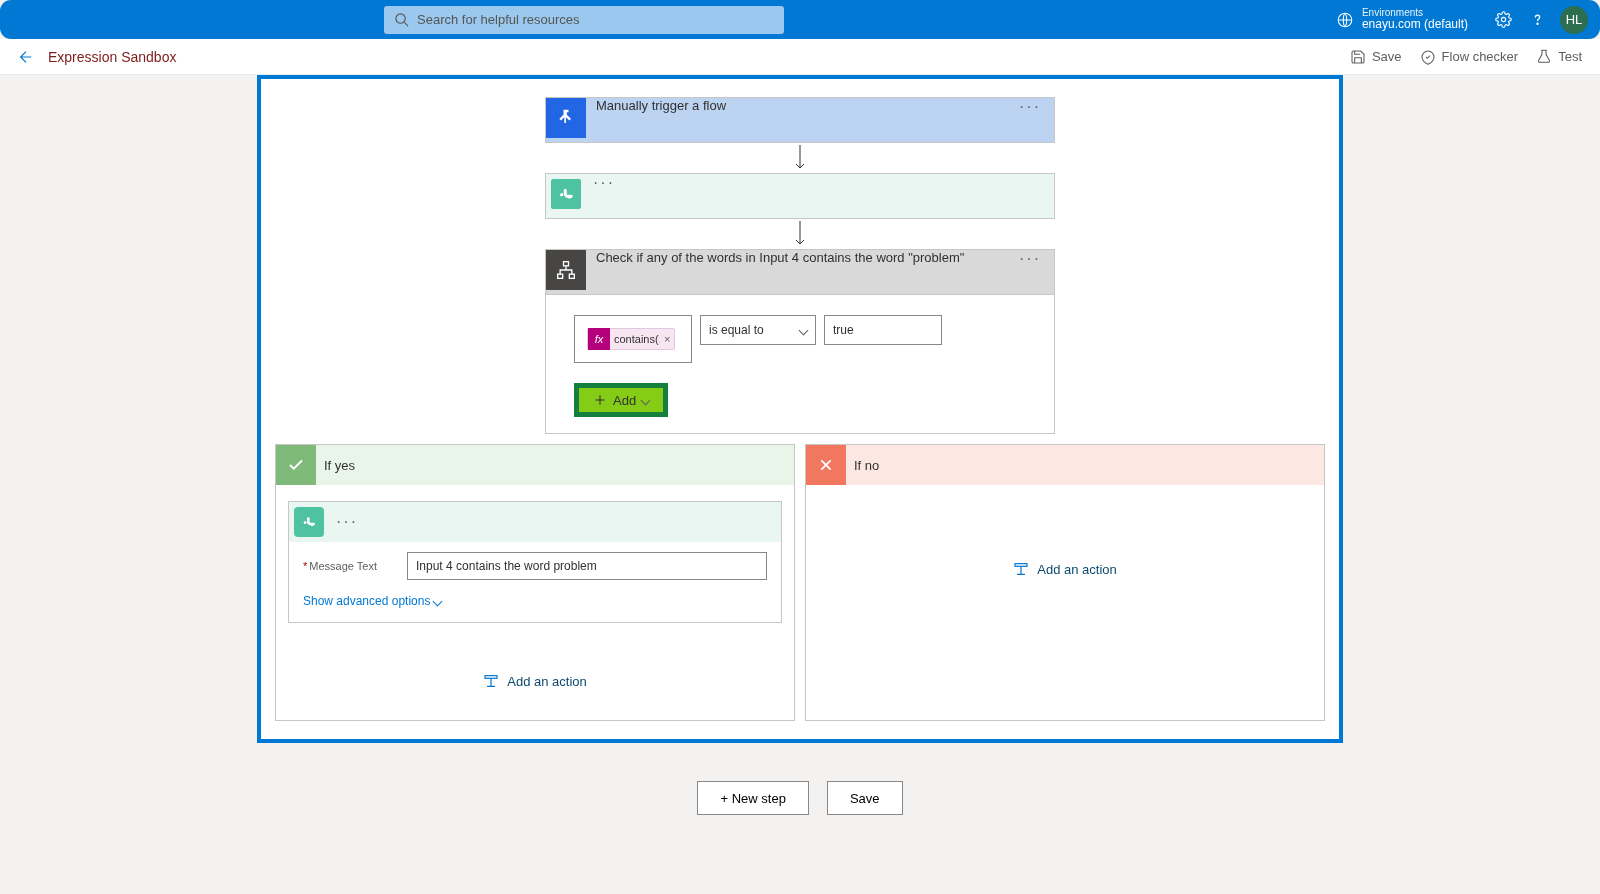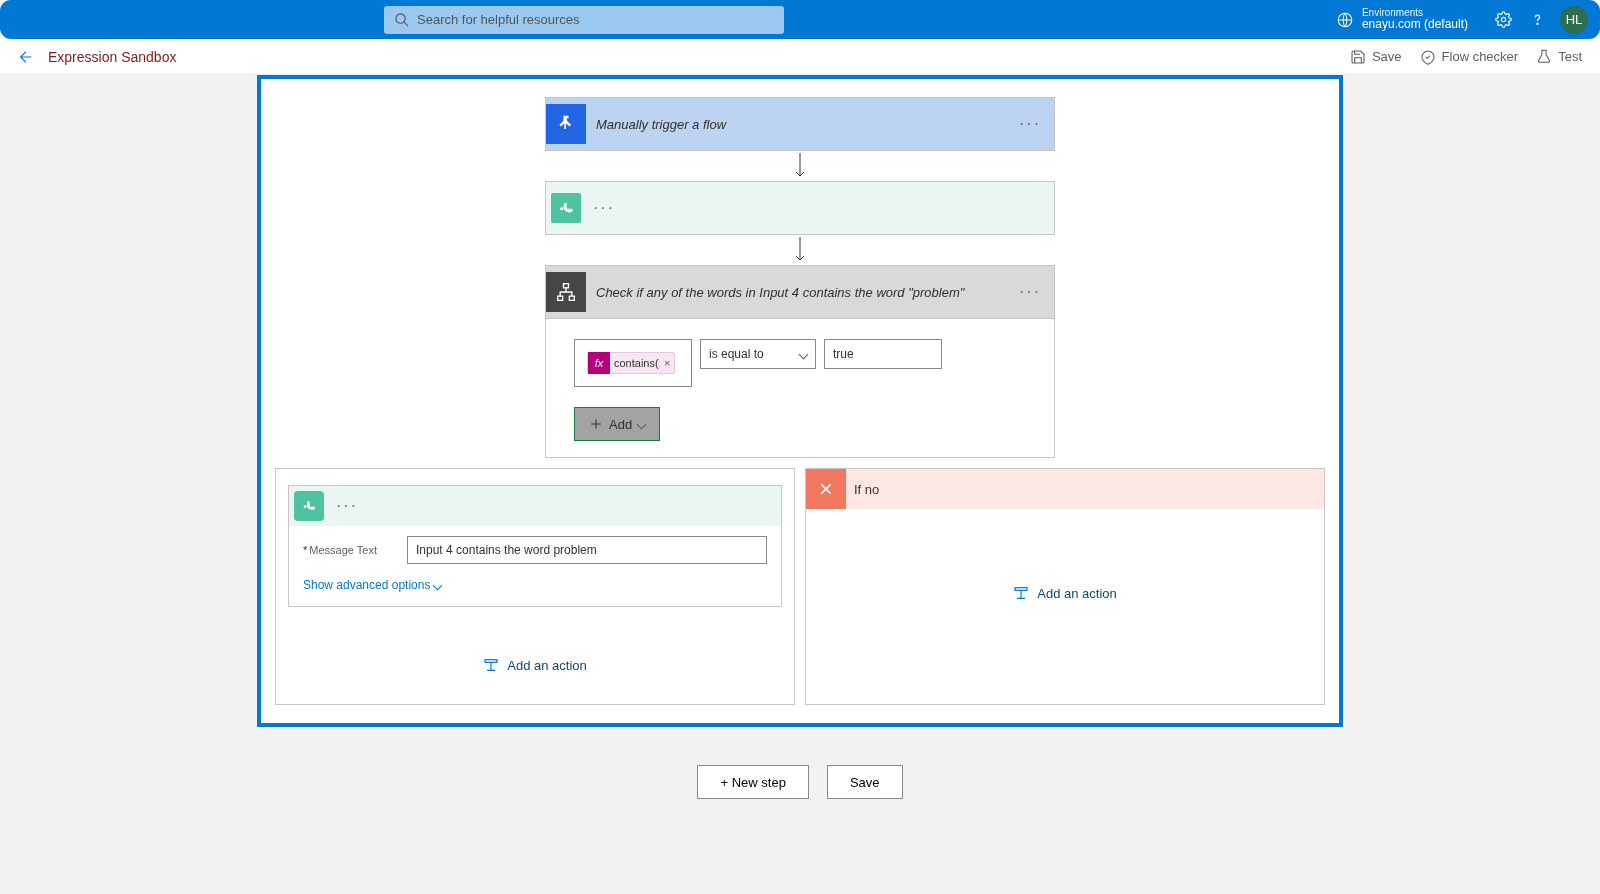--- a/index.html
+++ b/index.html
@@ -22,21 +22,21 @@
   .backbtn { color:#0078d4; display: inline-flex; cursor: pointer; margin-right: 14px;}
   .subtitle { font-size: 14px; color: #7f1d1d; }
   .sub-actions { margin-left: auto; display: flex; gap: 18px; }
   .sub-actions .act { display: flex; align-items: center; gap: 6px; font-size: 13px; color: #605e5c; cursor: pointer; }
   .sub-actions svg { width: 16px; height: 16px; }
   
   .canvas-outer { padding: 0 0 40px 0; }
   .canvas { margin: 0 auto; width: 1086px; background: #fff; border: 4px solid #0078d4; padding: 18px 10px 18px 10px; position: relative; }
   .flowcol { display: flex; flex-direction: column; align-items: center; }
   .card { width: 510px; border: 1px solid #c8c6c4; background: #fff; }
-  .card-head { display:flex; align-items:center; height:52px; padding-right: 6px; font-style: italic;}
+  .card-head { display:flex; height:44px; padding-right: 6px;}
   .card-head .label { flex:1; font-size: 13px; padding-left: 10px; }
   .card-head .dots { width: 36px; text-align: center; color:#605e5c; cursor: pointer; font-size:16px; letter-spacing: 2px; }
   .iconbox { width: 40px; height: 40px; display: flex; align-items: center; justify-content: center; }
   .trigger-head { background:#bcd4f1;}
   .trigger-icon { background:#2266e3; }
   .slack-head { background:#e9f6f1;}
   .slack-icon { background:#4fc3a1; border-radius:2px; display:flex; align-items:center; justify-content:center;}
   .cond-head { background:#d9d9d9;}
   .cond-icon { background:#484644;}
   .arrow { height: 30px; display:flex; align-items:center; justify-content:center;}
@@ -44,21 +44,21 @@
   
   .cond-body { border-top:1px solid #c8c6c4; padding: 20px 28px 16px 28px;}
   .cond-row { display:flex; gap:8px; margin-bottom:12px; align-items:flex-start;}
   .pillbox { border:1px solid #8a8886; min-height:40px; width:118px; padding:12px; display:flex; align-items:flex-start;}
   .fxpill { display:inline-flex; align-items:center; background:#f7e6f2; border:1px solid #e1c7df; border-radius:2px; height:22px; font-size:11px;}
   .fxpill .fxicon{ background:#b4007d; color:#fff; width:22px; height:22px; display:flex;align-items:center;justify-content:center; font-style:italic; font-size:11px;}
   .fxpill .fxtext { padding:0 4px; color:#323130; max-width:50px; overflow:hidden; white-space:nowrap;}
   .fxpill .fx-x { padding:0 4px; color:#605e5c; cursor:pointer;}
   .opselect { border:1px solid #8a8886; height:30px; width:116px; padding:0 8px; display:flex; align-items:center; justify-content:space-between; font-size:12px; cursor:pointer;}
   .valbox { border:1px solid #8a8886; height:30px; width:118px; padding:0 8px; display:flex; align-items:center; font-size:12px;}
-  .addbtn { margin-top:8px; border:1px solid #15803d; background:#a3a3a3; height:34px; padding:0 14px; display:inline-flex; align-items:center; gap:6px; font-size:13px; cursor:pointer;justify-content:center;}
+  .addbtn { margin-top:8px; border:5px solid #15803d; background:#84cc16; height:34px; padding:0 14px; display:inline-flex; align-items:center; gap:6px; font-size:13px; cursor:pointer;justify-content:center;}
   
   .branches { display:flex; gap:10px; width:100%; margin-top:10px; padding: 0 4px;}
   .branch { flex:1; border:1px solid #c8c6c4; background:#fff; display:flex; flex-direction:column;}
   .branch-head { height:40px; display:flex; align-items:center;}
   .branch-head .biconbox{ width:40px; height:40px; display:flex; align-items:center; justify-content:center;}
   .branch-head .blabel{ padding-left:8px; font-size:13px;}
   .yes-head{ background:#eaf5e9;}
   .yes-icon{ background:#7fba7a; }
   .no-head{ background:#fde7e3;}
   .no-icon{ background:#f1775f;}
@@ -230,20 +230,28 @@
               </svg>
             <span>Add</span>
             <span class="chev"></span>
           </div>
         </div>
       </div>
 
       <div class="branches">
 
         <div class="branch">
+          <div class="branch-head yes-head">
+            <div class="biconbox yes-icon">
+              <svg width="18" height="18" viewBox="0 0 24 24" fill="none" stroke="#fff" stroke-width="2.5">
+                  <path d="M4 12l5 5L20 6"></path>
+                </svg>
+            </div>
+            <div class="blabel">If yes</div>
+          </div>
           <div class="branch-body">
             <div class="innercard">
               <div class="innerhead">
                 <div class="slack-icon-sm">
                   <svg width="16" height="16" viewBox="0 0 24 24" fill="#fff">
                       <path d="M6 15a2 2 0 110-4h2v2a2 2 0 01-2 2zm3-2V7a2 2 0 114 0v6a2 2 0 11-4 0zm6 3a2 2 0 114 0 2 2 0 01-2 2h-2v-2zm-2-3h6a2 2 0 110 4h-6a2 2 0 110-4z"></path>
                     </svg>
                 </div>
                 <div class="dots">···</div>
               </div>

